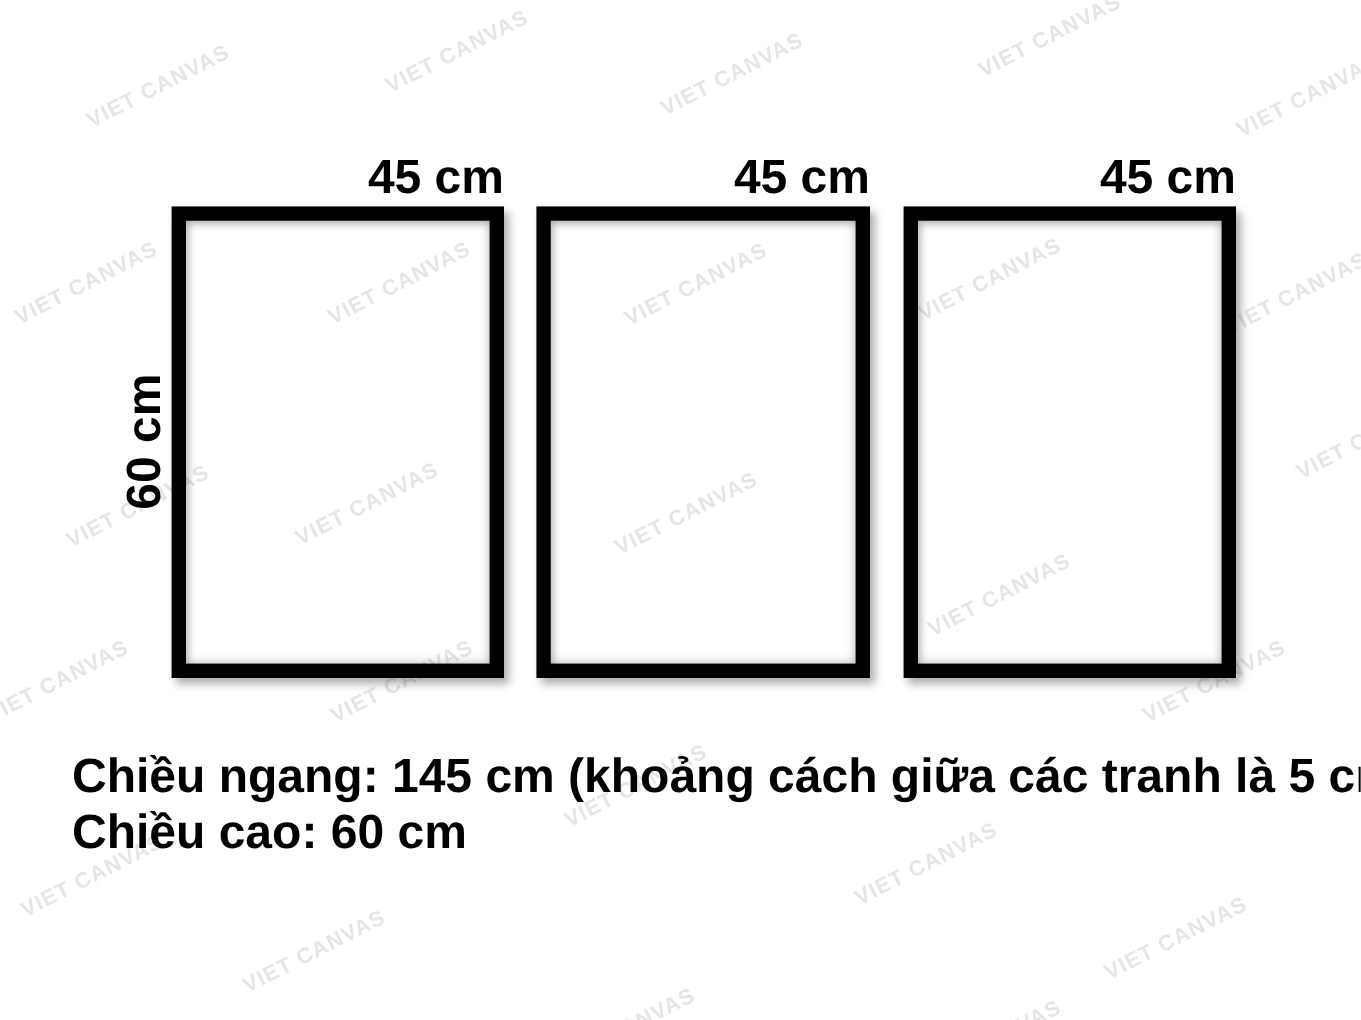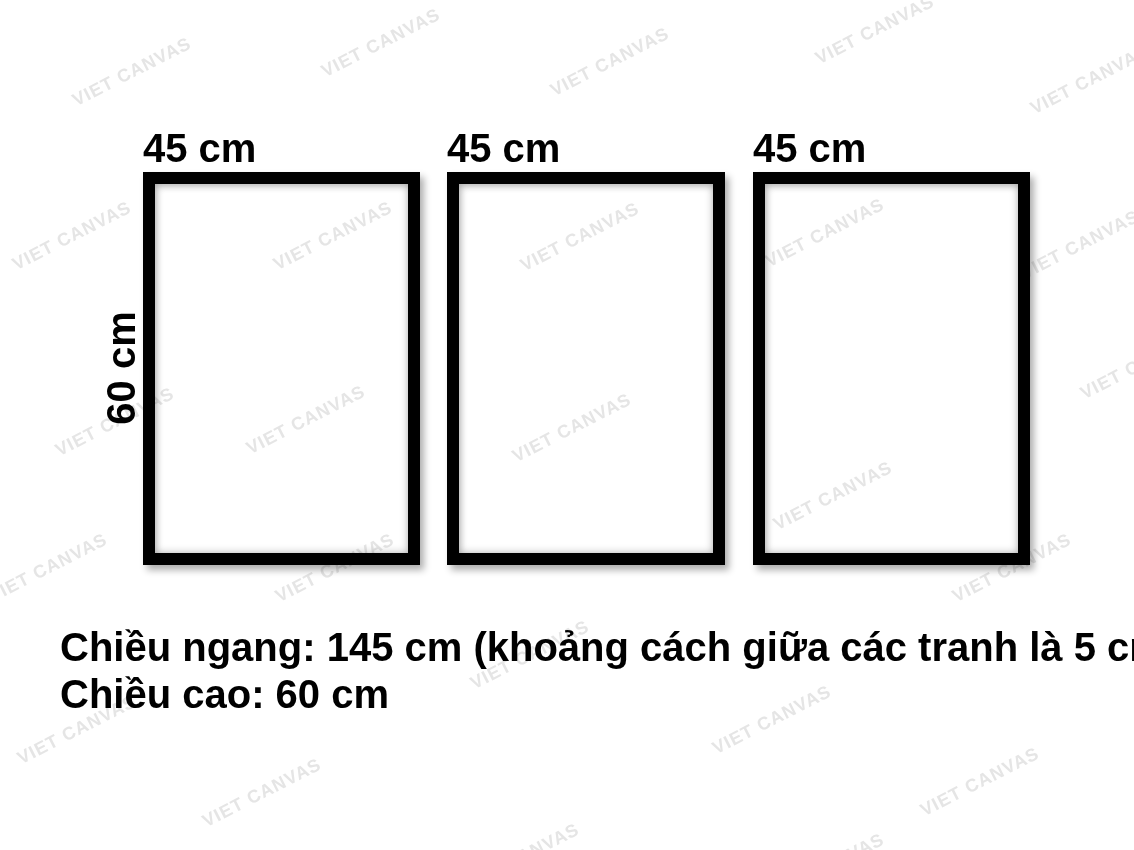--- a/index.html
+++ b/index.html
@@ -40,21 +40,21 @@
   }
   .frame-1 { left: 143px; top: 172px; width: 277px; height: 393px; }
   .frame-2 { left: 447px; top: 172px; width: 278px; height: 393px; }
   .frame-3 { left: 753px; top: 172px; width: 277px; height: 393px; }
 
   .width-label {
     position: absolute;
     top: 126px;
     height: 44px;
     line-height: 44px;
-    text-align: left;
+    text-align: right;
     font-size: 40px;
     font-weight: bold;
     color: #000000;
     z-index: 3;
   }
   .wl-1 { left: 143px; width: 277px; }
   .wl-2 { left: 447px; width: 278px; }
   .wl-3 { left: 753px; width: 277px; }
 
   .height-label {

